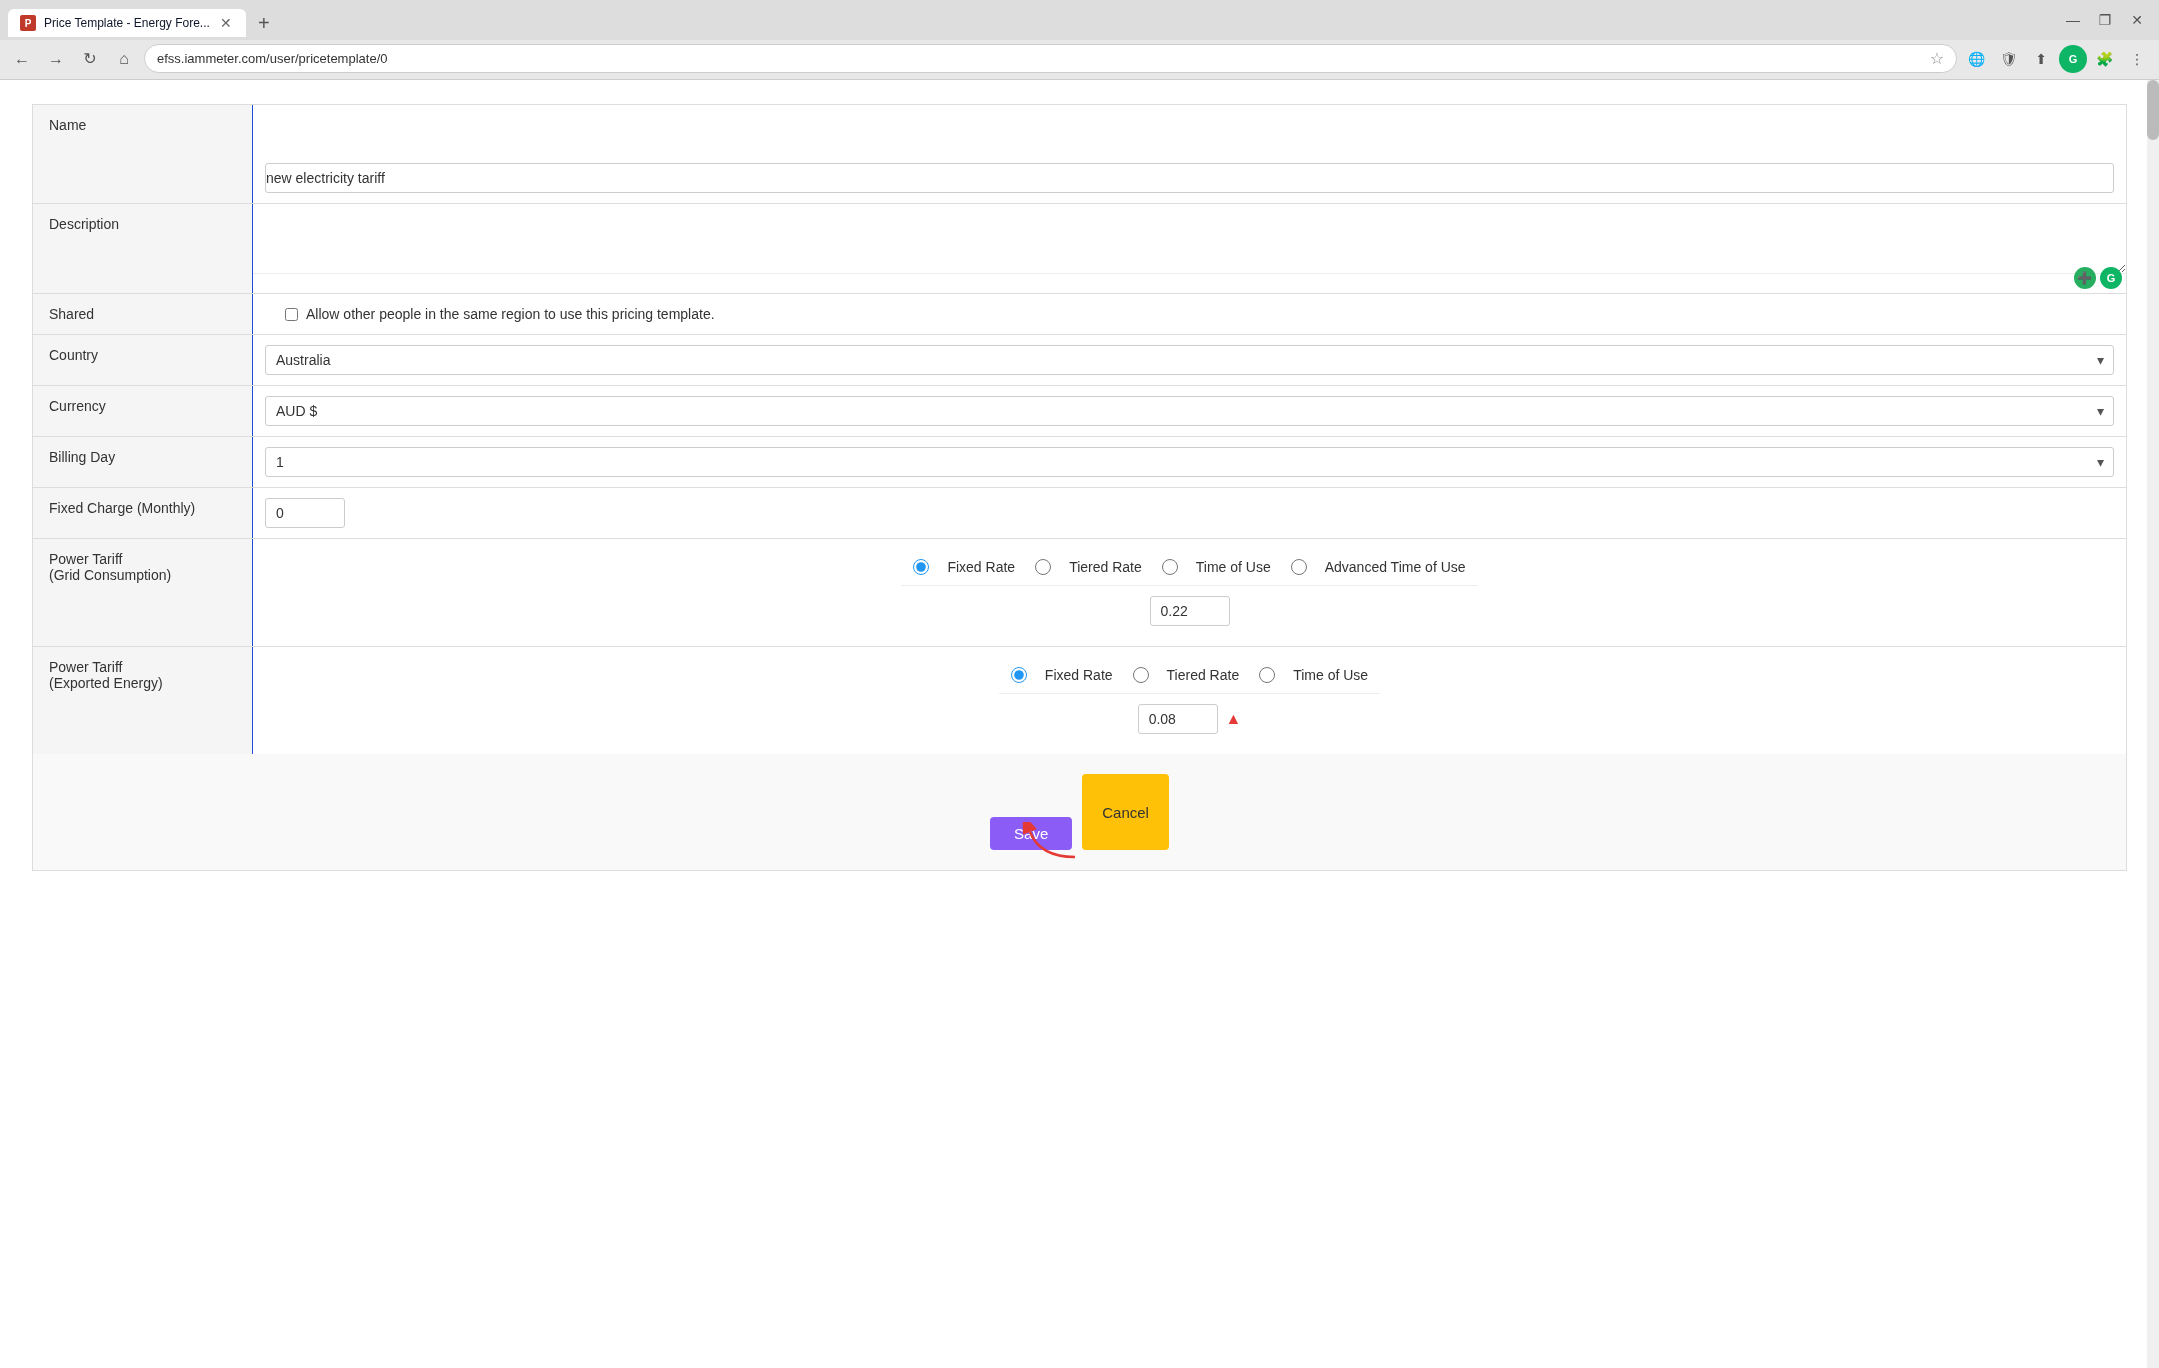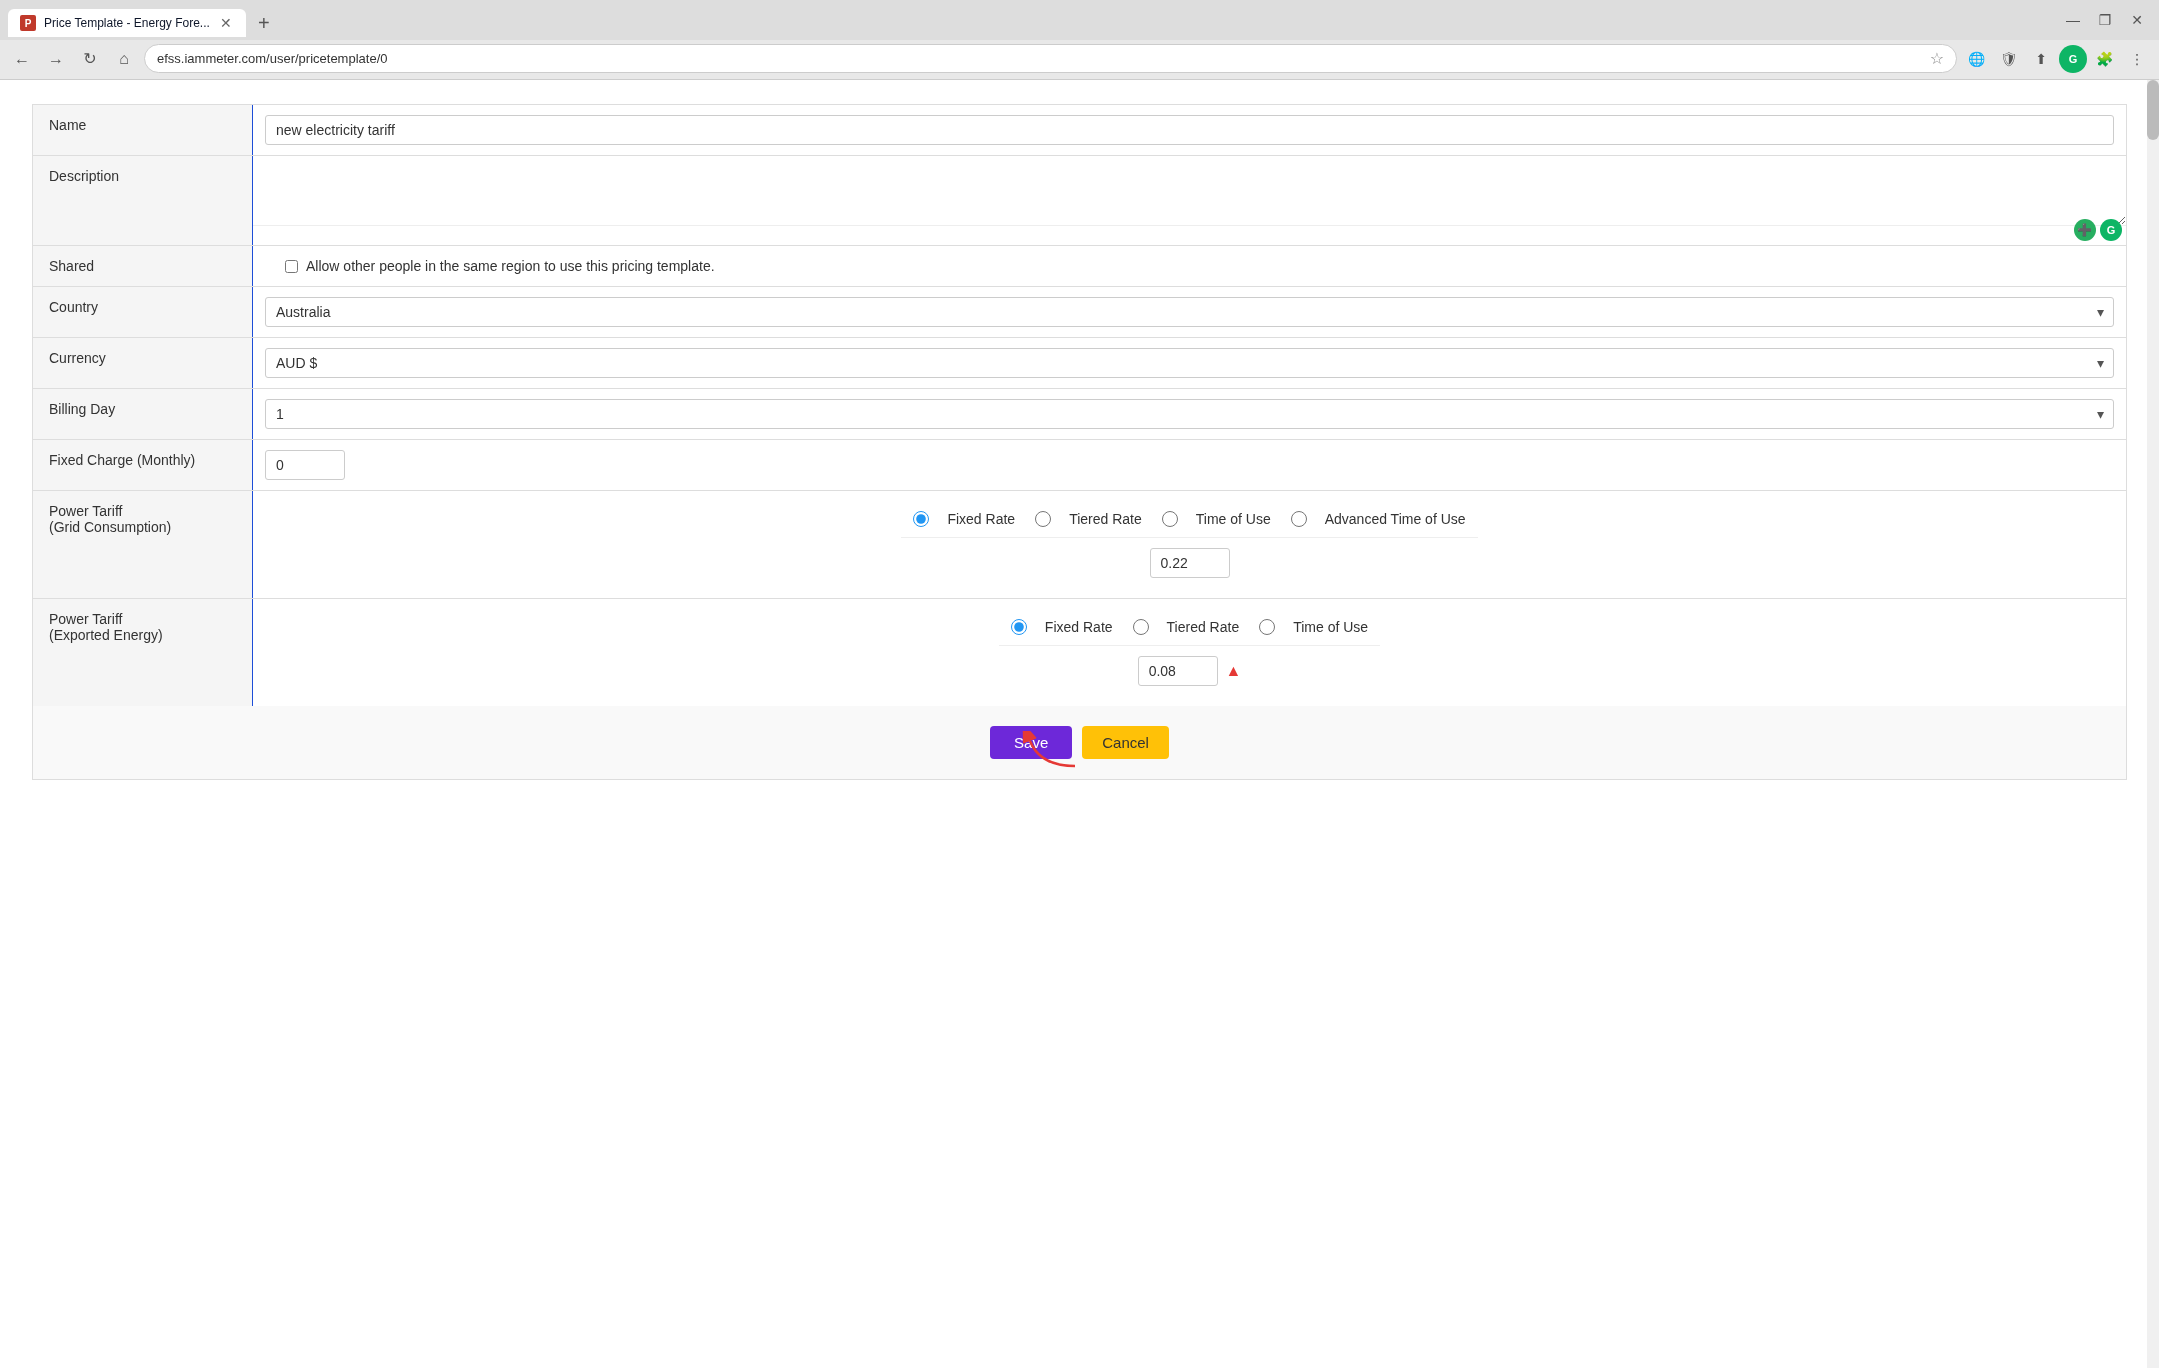--- a/index.html
+++ b/index.html
@@ -175,26 +175,27 @@
 
     .form-field.description-field {
       align-items: flex-start;
       flex-direction: column;
       position: relative;
       padding: 0;
     }
 
     .text-input {
       width: 100%;
-      padding: 6px 10px;
+      padding: 6px 0;
       border: 1px solid #ccc;
       border-radius: 3px;
       font-size: 14px;
       color: #333;
       outline: none;
+      margin-top: 48px;
     }
 
     .description-textarea {
       width: 100%;
       min-height: 70px;
       border: none;
       border-bottom: 1px solid #eee;
       resize: both;
       font-size: 14px;
       color: #333;
@@ -309,28 +310,29 @@
       justify-content: center;
       gap: 10px;
       padding: 20px;
       border: 1px solid #ddd;
       border-top: none;
       background: #f9f9f9;
       position: relative;
     }
 
     .btn-save {
-      background: #6d28d9;
+      background: #8b5cf6;
       color: white;
       border: none;
       padding: 8px 24px;
       border-radius: 4px;
       font-size: 15px;
       cursor: pointer;
       font-weight: 500;
+      margin-top: 43px;
     }
 
     .btn-cancel {
       background: #FFC107;
       color: #333;
       border: none;
       padding: 8px 20px;
       border-radius: 4px;
       font-size: 15px;
       cursor: pointer;

